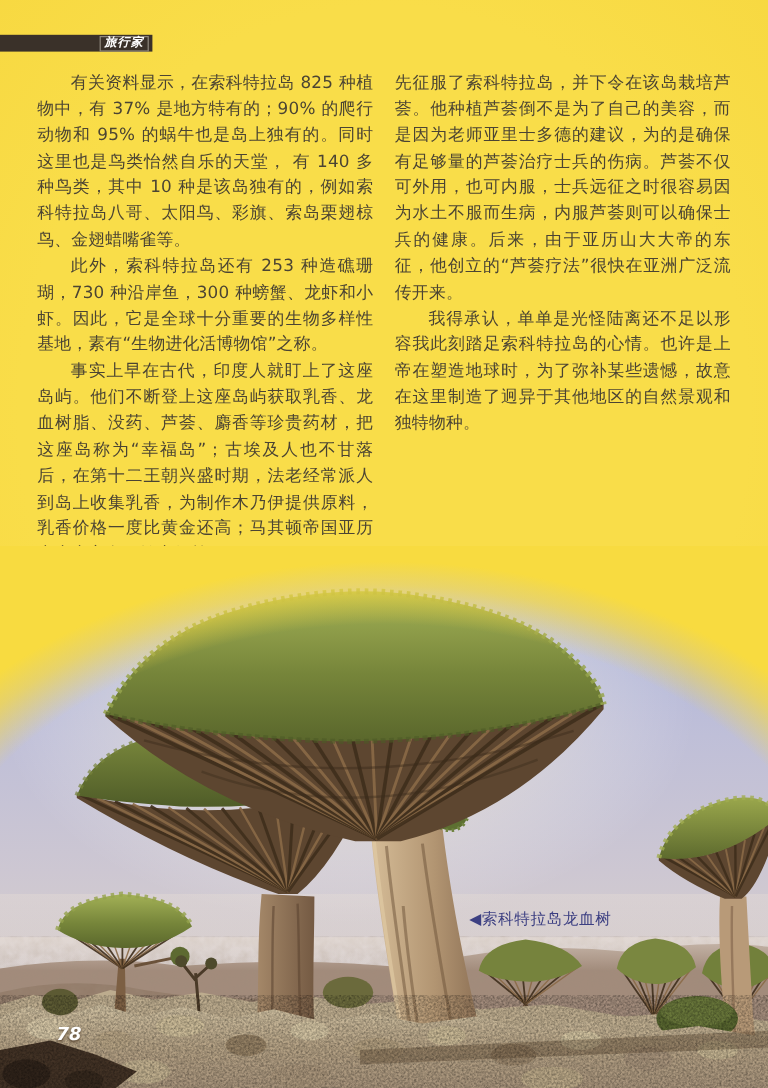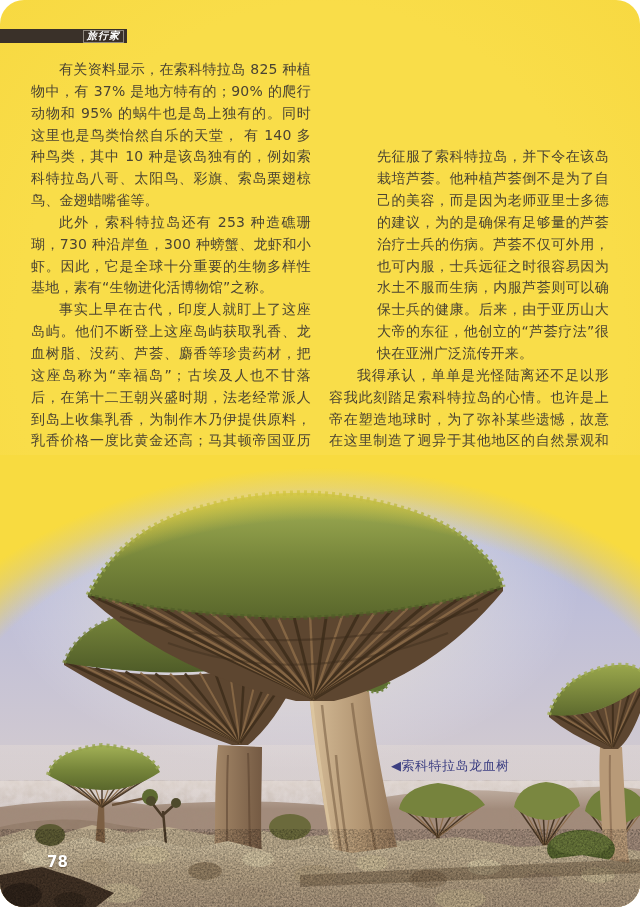--- a/index.html
+++ b/index.html
@@ -2,74 +2,73 @@
 <html><head>
 <meta charset="utf-8">
 <style>
   html,body{margin:0;padding:0;}
   .page{
     position:relative;
     width:640px;height:907px;
     overflow:hidden;
     background: radial-gradient(ellipse 95% 75% at 50% 38%, #f9dd49 50%, #f7d840 78%, #eec933 100%);
     font-family:"DejaVu Sans","Liberation Sans",sans-serif;
-    border-radius:24px;
   }
   
   .logo-bar{
     position:absolute;top:29px;left:0;
     width:127px;height:14px;
     background:#3a3129;
     display:flex;align-items:center;justify-content:flex-end;
   }
   .logo-text{
     display:inline-block;
     border:1px solid #90897e;
     color:#ffffff;
     font-size:10px;font-weight:bold;font-style:italic;
     line-height:10px;padding:0 3px 1px 3px;margin-right:3px;
     letter-spacing:1px;white-space:nowrap;
   }
   
   .columns{
     position:absolute;top:59px;left:31px;width:582px;
-    display:flex;gap:18px;align-items:flex-end;
+    display:flex;gap:18px;
   }
   .col{width:280px;}
   .col p{
     margin:0;
     text-indent:2em;
     font-size:14px;
     line-height:21.85px;
     text-align:justify;
     color:#4b4433;
     letter-spacing:0.2px;
   }
-  .col p.no-indent{text-indent:0;margin-left:48px;}
+  .col p.no-indent{text-indent:0;}
   
   .photo{
     position:absolute;left:0;top:455px;width:640px;height:452px;
   }
   .photo svg{display:block;}
   .arch-overlay{
     position:absolute;inset:0;
     pointer-events:none;
     background: radial-gradient(460px 326px at 320px 339px,
       rgba(248,219,64,0) 84%,
       rgba(248,218,62,0.72) 94%,
       #f8db40 100%);
   }
   .caption{
     position:absolute;left:391px;top:757px;
     font-size:13px;color:#3c3f82;letter-spacing:0.5px;
     white-space:nowrap;
   }
   .pagenum{
     position:absolute;left:47px;top:853px;
-    color:#ffffff;font-size:15px;font-weight:bold;
+    color:#ffffff;font-size:15px;font-style:italic;font-weight:bold;
     text-shadow:0 1px 2px rgba(80,60,40,.85);
   }
 </style>
 </head>
 <body>
 
 <div class="page">
 
   <div class="logo-bar">
     <span class="logo-text">旅行家</span>

